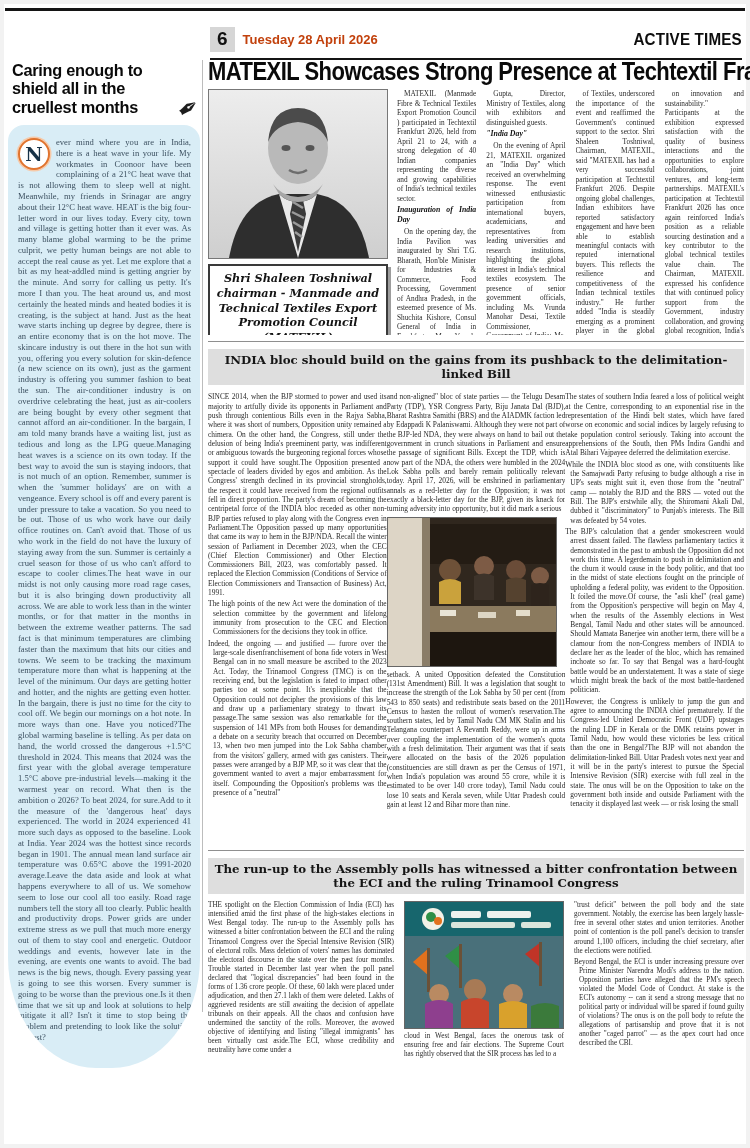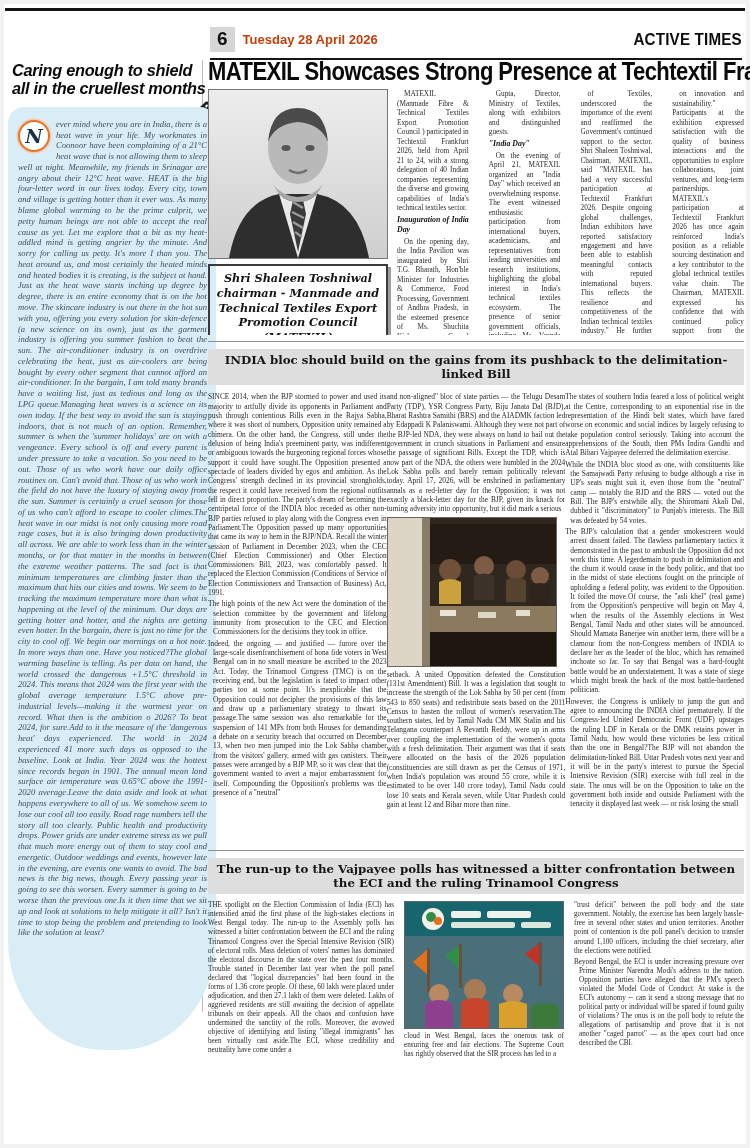--- a/index.html
+++ b/index.html
@@ -17,21 +17,21 @@
   .lg-b{color:#fff;text-shadow:-1px 0 #111,1px 0 #111,0 -1px #111,0 1px #111,2px 2px 0 #8a8a8a;}
   .hdr-main{position:absolute;left:200px;right:0;top:4px;height:30px;display:flex;
             align-items:center;border-bottom:2.5px solid #141414;padding-bottom:4px;}
   .pagenum{background:#d6d6d6;color:#111;font-family:"Liberation Sans",sans-serif;
            font-weight:900;font-size:19px;padding:1px 7px 2px;margin-right:8px;}
   .pagedate{font-family:Liberation Sans, sans-serif;font-size:13px;font-weight:600;color:#c2410c;}
   .masthead{margin-left:auto;font-family:"Liberation Sans",sans-serif;font-weight:900;
             font-size:16.5px;letter-spacing:.2px;color:#0d0d0d;transform:scaleX(.92);transform-origin:right;}
 
   
-  .edit-col{position:absolute;left:8px;top:62px;width:208px;height:1080px;font-style:italic;}
+  .edit-col{position:absolute;left:8px;top:62px;width:192px;height:1080px;}
   .edit-divider{position:absolute;left:202px;top:60px;width:1px;height:952px;background:#bcbcbc;}
   .edit-title{margin:0 2px 4px 4px;font-family:"Liberation Sans",sans-serif;font-weight:900;
               font-size:17px;line-height:1.08;color:#0a0a0a;letter-spacing:-.3px;transform:scaleX(.96);transform-origin:left;}
   .quill{position:absolute;right:0px;top:34px;font-size:26px;color:#1d1d1d;
          transform:rotate(-35deg);line-height:1;}
   .edit-panel{position:relative;margin-top:8px;background:#d9edf6;
               border-radius:16px 16px 46% 46% / 16px 16px 110px 110px;
               padding:12px 9px 26px 10px;height:905px;overflow:hidden;}
   .dropcap{float:left;width:28px;height:28px;margin:1px 6px 0 0;border-radius:50%;
            background:#fff;border:2px solid #e0742f;box-shadow:0 0 0 1.5px #f6c9a8;
@@ -44,21 +44,21 @@
   .headline1{margin:0 0 5px;font-family:"Liberation Sans",sans-serif;font-weight:900;
              font-size:25px;line-height:1.05;color:#0a0a0a;white-space:nowrap;
              letter-spacing:-.6px;transform:scaleX(.88);transform-origin:left;}
 
   .matexil-body{display:flex;gap:9px;height:246px;overflow:hidden;}
   .portrait-fig{width:180px;flex:0 0 180px;margin:0;}
   .portrait-fig svg{display:block;border:1px solid #777;}
   .portrait-cap{border:2.5px solid #3a3a3a;box-shadow:3px 3px 0 #9c9c9c;margin-top:5px;
                 padding:5px 3px;text-align:center;font-family:"DejaVu Serif",serif;
                 font-weight:bold;font-style:italic;font-size:11.3px;line-height:1.3;color:#141414;}
-  .cols4{flex:1;display:grid;grid-template-columns:repeat(4,1fr);gap:20px;overflow:hidden;}
+  .cols4{flex:1;display:grid;grid-template-columns:repeat(4,1fr);gap:10px;overflow:hidden;}
   .mcol{font-size:7.3px;line-height:1.3;text-align:justify;color:#2a2a2a;overflow:hidden;}
   .mcol p{margin:0 0 2px;text-indent:7px;}
   .subhead{margin:2px 0;font-weight:bold;font-style:italic;font-size:7.8px;color:#111;}
 
   .sec-rule{border:none;border-top:1px solid #8f8f8f;margin:6px 0 0;}
 
   
   .ray-titlerow,.eci-titlerow{display:flex;align-items:center;margin-top:7px;}
   .gray-block{width:52px;height:27px;background:#c7c7c7;flex:0 0 auto;}
   .ray-title{flex:1;text-align:center;margin:0;font-family:"DejaVu Serif",serif;
@@ -194,21 +194,21 @@
           <p>While the INDIA bloc stood as one, with constituents like the Samajwadi Party refusing to budge although a rise in UP's seats might suit it, even those from the "neutral" camp — notably the BJD and the BRS — voted out the Bill. The BJP's erstwhile ally, the Shiromani Akali Dal, dubbed it "discriminatory" to Punjab's interests. The Bill was defeated by 54 votes.</p>
           <p>The BJP's calculation that a gender smokescreen would arrest dissent failed. The flawless parliamentary tactics it demonstrated in the past to ambush the Opposition did not work this time. A legerdemain to push in delimitation and the churn it would cause in the body politic, and that too in the midst of state elections fought on the principle of upholding a federal polity, was evident to the Opposition. It foiled the move.Of course, the "asli khel" (real game) from the Opposition's perspective will begin on May 4, when the results of the Assembly elections in West Bengal, Tamil Nadu and other states will be announced. Should Mamata Banerjee win another term, there will be a clamour from the non-Congress members of INDIA to declare her as the leader of the bloc, which has remained inchoate so far. To say that Bengal was a hard-fought battle would be an understatement. It was a state of siege which might break the back of the most battle-hardened politician.</p>
           <p>However, the Congress is unlikely to jump the gun and agree to announcing the INDIA chief prematurely. If the Congress-led United Democratic Front (UDF) upstages the ruling LDF in Kerala or the DMK retains power in Tamil Nadu, how would these victories be less critical than the one in Bengal?The BJP will not abandon the delimitation-linked Bill. Uttar Pradesh votes next year and it will be in the party's interest to pursue the Special Intensive Revision (SIR) exercise with full zeal in the state. The onus will be on the Opposition to take on the government both inside and outside Parliament with the tenacity it displayed last week — or risk losing the small</p>
         </div>
       </div>
     </section>
 
     <hr class="sec-rule">
 
     <section>
-      <div class="subtitle-bar">The run-up to the Vajpayee polls has witnessed a bitter confrontation between the ECI and the ruling Trinamool Congress</div>
+      <div class="subtitle-bar">The run-up to the Assembly polls has witnessed a bitter confrontation between the ECI and the ruling Trinamool Congress</div>
       <div class="cols3e">
         <div class="ecol">
           <p>THE spotlight on the Election Commission of India (ECI) has intensified amid the first phase of the high-stakes elections in West Bengal today. The run-up to the Assembly polls has witnessed a bitter confrontation between the ECI and the ruling Trinamool Congress over the Special Intensive Revision (SIR) of electoral rolls. Mass deletion of voters' names has dominated the electoral discourse in the state over the past four months. Trouble started in December last year when the poll panel declared that "logical discrepancies" had been found in the forms of 1.36 crore people. Of these, 60 lakh were placed under adjudication, and then 27.1 lakh of them were deleted. Lakhs of aggrieved residents are still awaiting the decision of appellate tribunals on their appeals. All the chaos and confusion have undermined the sanctity of the rolls. Moreover, the avowed objective of identifying and listing "illegal immigrants" has been virtually cast aside.The ECI, whose credibility and neutrality have come under a</p>
         </div>
         <div class="ecol">
           <figure class="photo-rally" style="margin:0 0 3px;">
             <svg width="158" height="126" viewBox="0 0 158 126">
               <rect width="158" height="126" fill="#49707a"></rect>
               <rect x="0" y="0" width="158" height="34" fill="#17666d"></rect>
               <circle cx="28" cy="17" r="11" fill="#f3f1e7"></circle>

